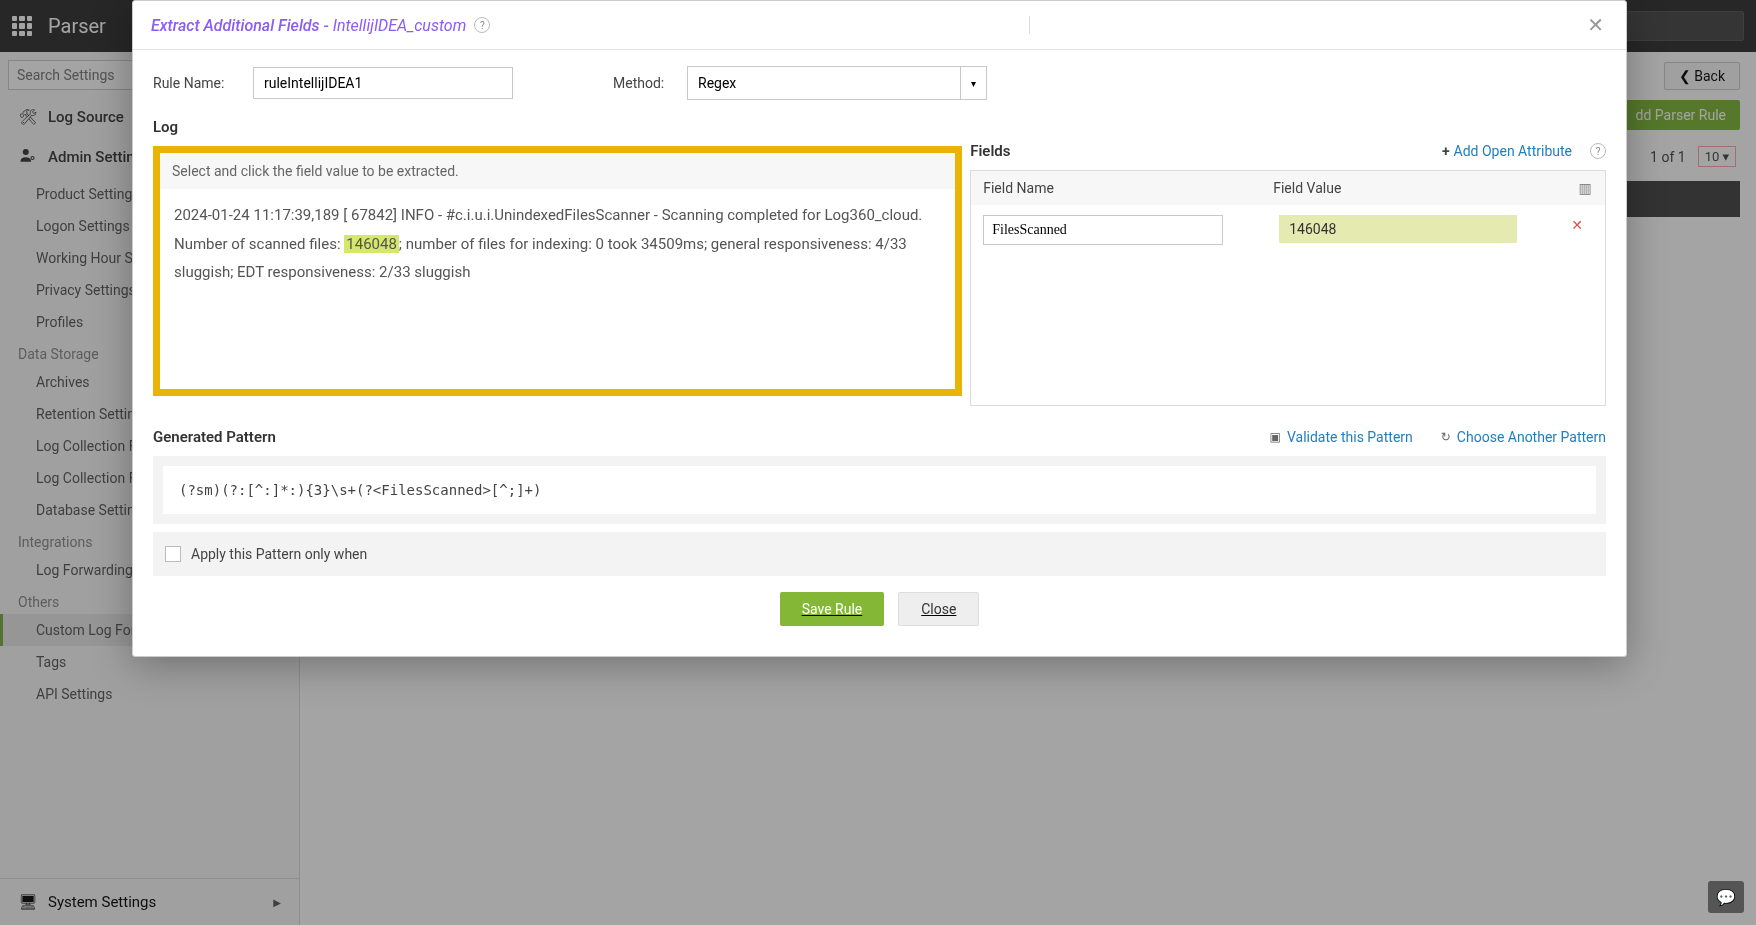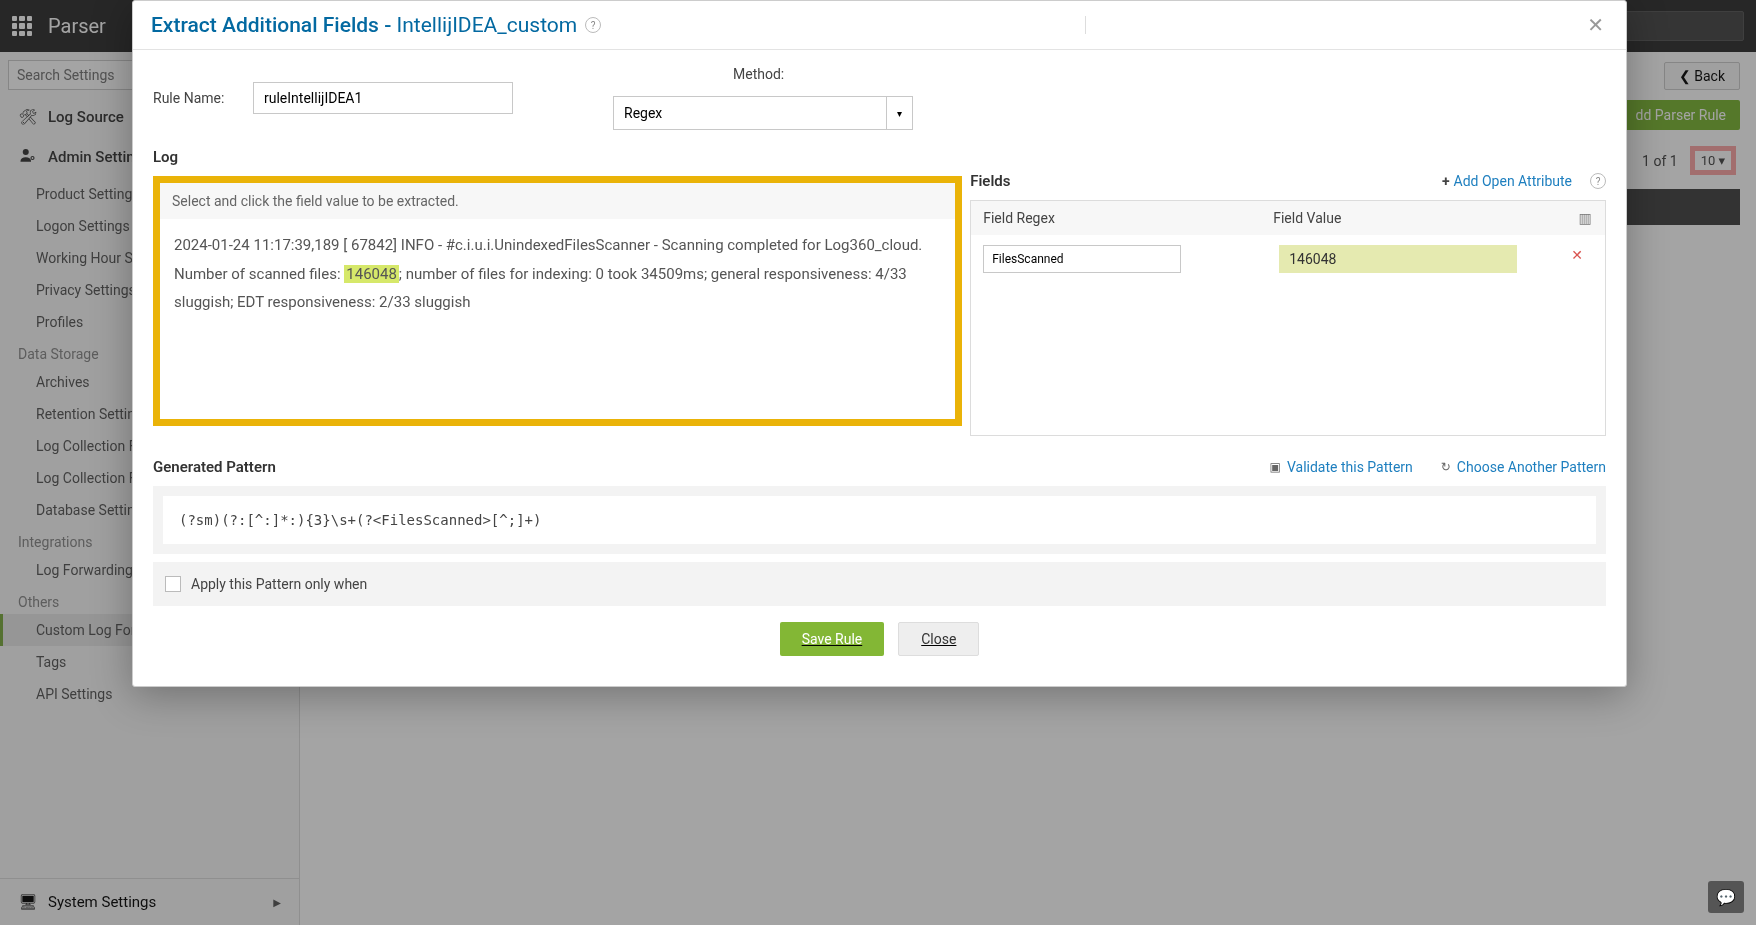--- a/index.html
+++ b/index.html
@@ -26,29 +26,29 @@
 .side-icon { width: 20px; text-align: center; }
 .system-settings { margin-top: auto; border-top: 1px solid #ddd; padding: 14px 18px; display:flex; align-items:center; gap:10px; font-size:15px; }
 .chev { margin-left: auto; font-size: 10px; color:#555; }
 
 .main { flex: 1; background: #fff; position: relative; }
 .main-top { padding: 10px 16px; display: flex; justify-content: flex-end; gap: 10px; align-items: center; }
 .back-btn { border: 1px solid #ccc; background: #fafafa; padding: 5px 14px; font-size: 14px; border-radius: 2px; }
 .add-parser { background: #79b530; color: #fff; border: none; padding: 7px 14px; font-size: 14px; border-radius: 2px; }
 .tab-strip { background: #404040; height: 36px; margin: 8px 16px 0; }
 .page-row { display:flex; justify-content:flex-end; gap:12px; padding: 6px 20px; font-size:14px; color:#444; align-items:center;}
-.page-sel { border:5px solid #fca5a5; padding:2px 6px; font-size:13px;}
+.page-sel { border:1px solid #fca5a5; padding:2px 6px; font-size:13px;}
 
 
 .overlay { position: absolute; inset: 0; background: rgba(40,40,40,0.35); }
 
 
 .modal { position: absolute; left: 132px; top: 0; width: 1495px; background: #fff; border: 1px solid #ccc; box-shadow: 0 8px 40px rgba(0,0,0,0.3); border-radius: 3px; }
 .modal-header { display: flex; align-items: center; padding: 12px 18px; border-bottom: 1px solid #e3e3e3; }
-.modal-title { font-size: 21px; font-weight: 500; color: #0369a1; }
+.modal-title { font-size: 16px; font-weight: 500; color: #8b5cf6; font-style: italic; }
 .modal-title-sub { font-weight: 400; }
 .help-circ { display:inline-flex; width:16px; height:16px; border:1px solid #bbb; border-radius:50%; align-items:center; justify-content:center; font-size:10px; color:#888; margin-left:8px;}
 .close-x { margin-left: auto; font-size: 20px; color: #999; cursor: pointer; padding: 0 4px; }
 .divider-v { width:1px; height:18px; background:#ddd; margin: 0 14px 0 auto; }
 
 .modal-body { padding: 16px 20px 10px; }
 .form-row { display: flex; gap: 60px; margin-bottom: 18px; align-items: center; }
 .form-group { display: flex; align-items: center; gap: 14px; }
 .label { font-size: 14px; color: #444; width: 86px; }
 .text-input { border: 1px solid #c8c8c8; padding: 7px 10px; font-size: 14px; width: 260px; }
@@ -71,21 +71,21 @@
 
 .fields-table { border: 1px solid #dcdcdc; }
 .ft-head { display:flex; background:#f7f7f7; font-size:14px; color:#444; }
 .ft-head > div { padding: 9px 12px; }
 .ft-col-name { width: 290px; }
 .ft-col-val { flex:1; }
 .ft-col-act { width:40px; text-align:center; }
 .col-icon { font-size: 14px; color:#777; }
 .ft-row { display:flex; align-items:center; padding: 8px 10px; gap: 6px; min-height: 200px; align-items:flex-start;}
 .ft-row > div { padding: 2px; }
-.fn-input { border:1px solid #c8c8c8; padding:6px 8px; font-size:12px; width: 198px;}
+.fn-input { border:1px solid #c8c8c8; padding:6px 8px; font-size:14px; width: 240px; font-family: Liberation Serif, serif;}
 .fv-box { background:#e5eab0; padding:6px 10px; font-size:14px; color:#333; width: 238px; display:inline-block;}
 .del-x { color:#d9534f; font-size:14px; cursor:pointer; width: 32px; display:inline-block; text-align:center;}
 
 .gen-pat-row { display:flex; align-items:center; margin: 22px 0 10px;}
 .gen-pat-row .section-h { margin:0; }
 .gen-actions { margin-left:auto; display:flex; gap:28px; }
 .gen-actions .link { display:flex; gap:6px; align-items:center; }
 .mini-icon { font-size:12px; color:#666; }
 
 .pattern-outer { background:#f3f3f3; padding: 10px; }
@@ -194,21 +194,21 @@
     <span class="help-circ">?</span>
     <span class="divider-v"></span>
     <span class="close-x">✕</span>
   </div>
   <div class="modal-body">
     <div class="form-row">
       <div class="form-group">
         <span class="label">Rule Name:</span>
         <input class="text-input" value="ruleIntellijIDEA1" style="">
       </div>
-      <div class="form-group" style="margin-left:40px;flex-direction:column;">
+      <div class="form-group" style="margin-left:40px;">
         <span class="label" style="width:60px;">Method:</span>
         <div class="select-wrap">
           <span>Regex</span>
           <span class="caret">▾</span>
         </div>
       </div>
     </div>
 
     <div class="two-col">
       <div class="left-col">
@@ -223,21 +223,21 @@
       <div class="right-col">
         <div class="section-h">
           <span>Fields</span>
           <span class="actions">
             <span class="link"><span class="plus">+</span><span>Add Open Attribute</span></span>
             <span class="help-circ">?</span>
           </span>
         </div>
         <div class="fields-table">
           <div class="ft-head">
-            <div class="ft-col-name">Field Regex</div>
+            <div class="ft-col-name">Field Name</div>
             <div class="ft-col-val">Field Value</div>
             <div class="ft-col-act"><span class="col-icon">▥</span></div>
           </div>
           <div class="ft-row">
             <div class="ft-col-name"><input class="fn-input" value="FilesScanned" style=""></div>
             <div class="ft-col-val"><span class="fv-box">146048</span></div>
             <div><span class="del-x">✕</span></div>
           </div>
         </div>
       </div>

